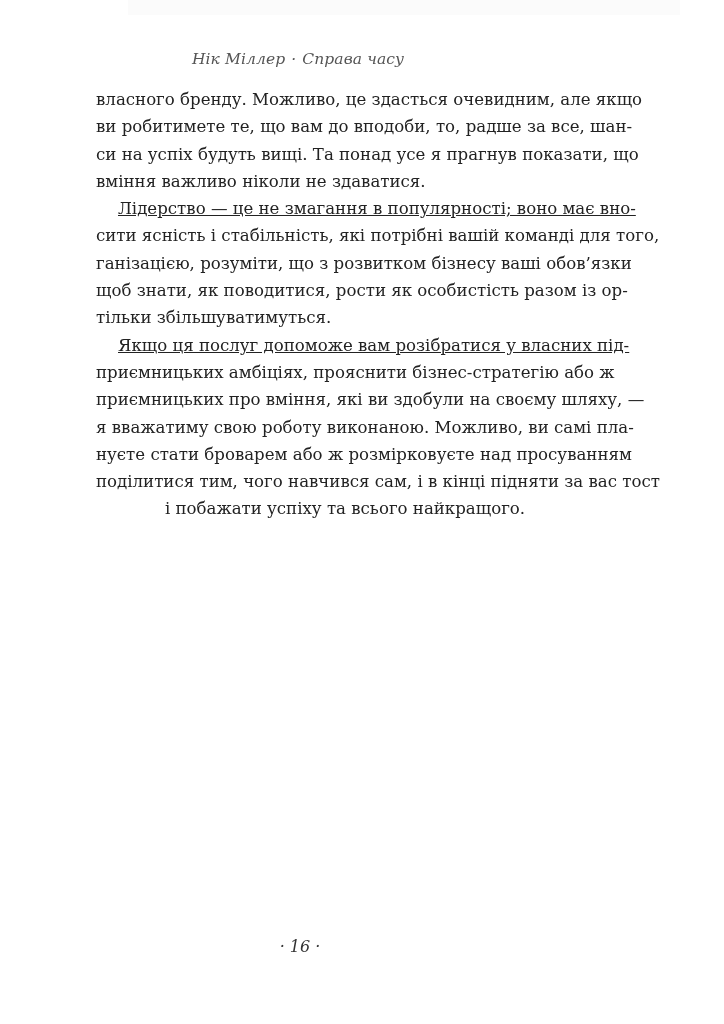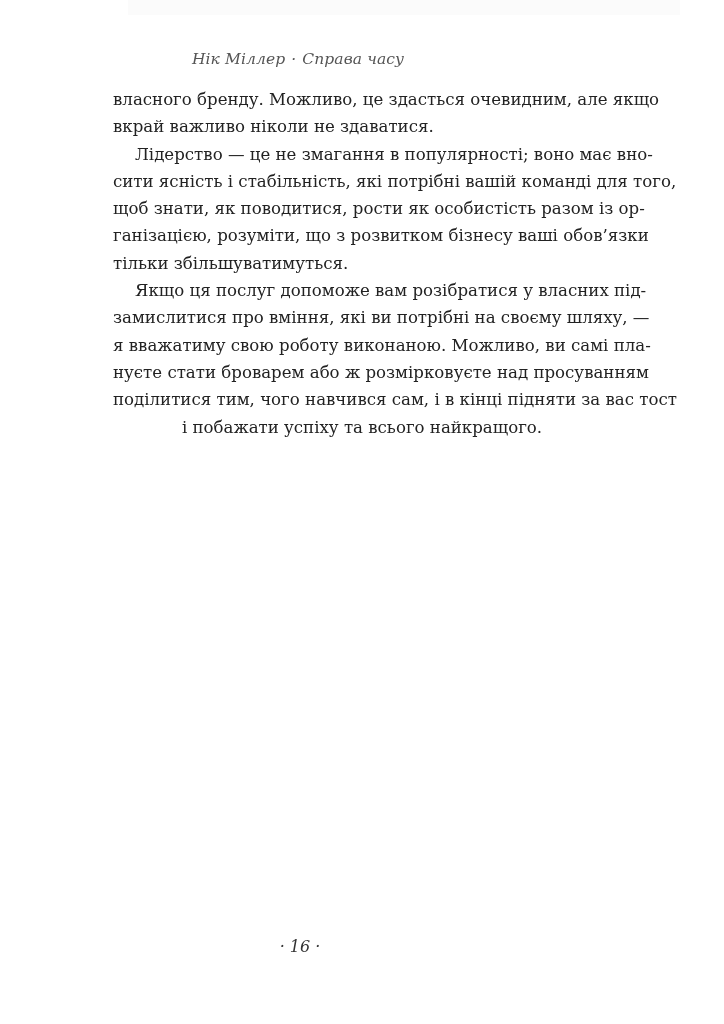--- a/index.html
+++ b/index.html
@@ -33,39 +33,40 @@
       font-size: 15.5px;
       color: #555555;
       letter-spacing: 0.1px;
     }
     .running-header .sep {
       display: inline-block;
       margin: 0 6px;
     }
     .text-block {
       position: absolute;
-      left: 113px;
+      left: 96px;
       top: 86px;
       width: 498px;
       font-size: 16.6px;
       line-height: 27.3px;
       color: #222222;
     }
     .line {
       display: block;
       white-space: nowrap;
       text-align: justify;
       text-align-last: justify;
       height: 27.3px;
     }
     .line.last {
       text-align-last: left;
     }
     .line.indent {
       padding-left: 22px;
+      text-decoration: underline;
     }
     .line.center {
       text-align: right;
       text-align-last: center;
     }
     .folio {
       position: absolute;
       top: 937px;
       left: 0;
       width: 600px;
@@ -80,32 +81,35 @@
 
 <div class="top-band"></div>
 
 <div class="running-header">
   <span>Нік Міллер</span><span class="sep">·</span><span>Справа часу</span>
 </div>
 
 <div class="text-block">
   <div>
     <span class="line">власного бренду. Можливо, це здасться очевидним, але якщо</span>
-    <span class="line last">вкрай важливо ніколи не здаватися.</span>
+    <span class="line">ви робитимете те, що вам до вподоби, то, радше за все, шан-</span>
+    <span class="line">си на успіх будуть вищі. Та понад усе я прагнув показати, що</span>
+    <span class="line last">вміння важливо ніколи не здаватися.</span>
   </div>
   <div>
     <span class="line indent">Лідерство — це не змагання в популярності; воно має вно-</span>
     <span class="line">сити ясність і стабільність, які потрібні вашій команді для того,</span>
+    <span class="line">ганізацією, розуміти, що з розвитком бізнесу ваші обов’язки</span>
     <span class="line">щоб знати, як поводитися, рости як особистість разом із ор-</span>
-    <span class="line">ганізацією, розуміти, що з розвитком бізнесу ваші обов’язки</span>
     <span class="line last">тільки збільшуватимуться.</span>
   </div>
   <div>
     <span class="line indent">Якщо ця послуг допоможе вам розібратися у власних під-</span>
-    <span class="line">замислитися про вміння, які ви потрібні на своєму шляху, —</span>
+    <span class="line">приємницьких амбіціях, прояснити бізнес-стратегію або ж</span>
+    <span class="line">приємницьких про вміння, які ви здобули на своєму шляху, —</span>
     <span class="line">я вважатиму свою роботу виконаною. Можливо, ви самі пла-</span>
     <span class="line">нуєте стати броварем або ж розмірковуєте над просуванням</span>
     <span class="line">поділитися тим, чого навчився сам, і в кінці підняти за вас тост</span>
     <span class="line center">і побажати успіху та всього найкращого.</span>
   </div>
 </div>
 
 <div class="folio">· 16 ·</div>
 
 </body></html>

